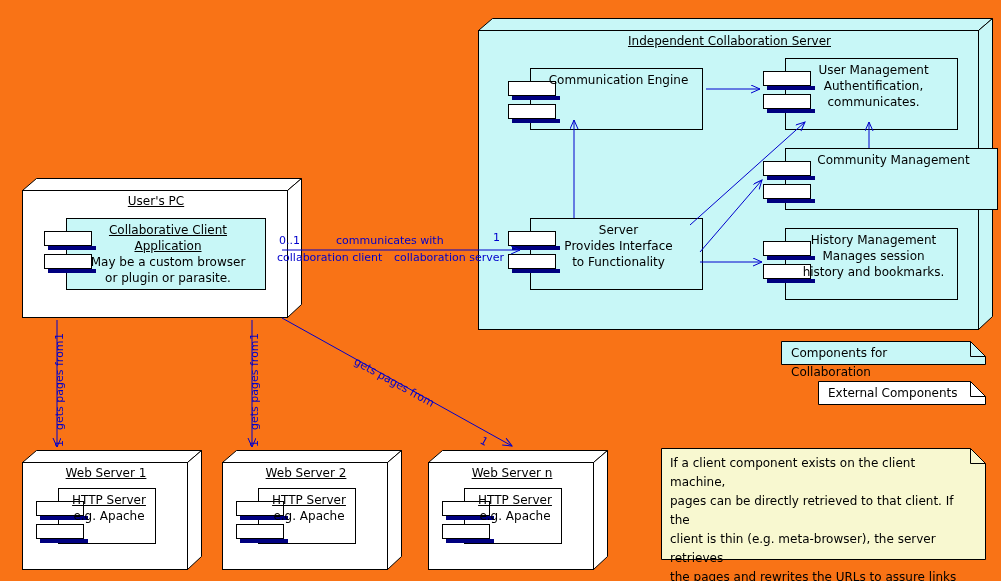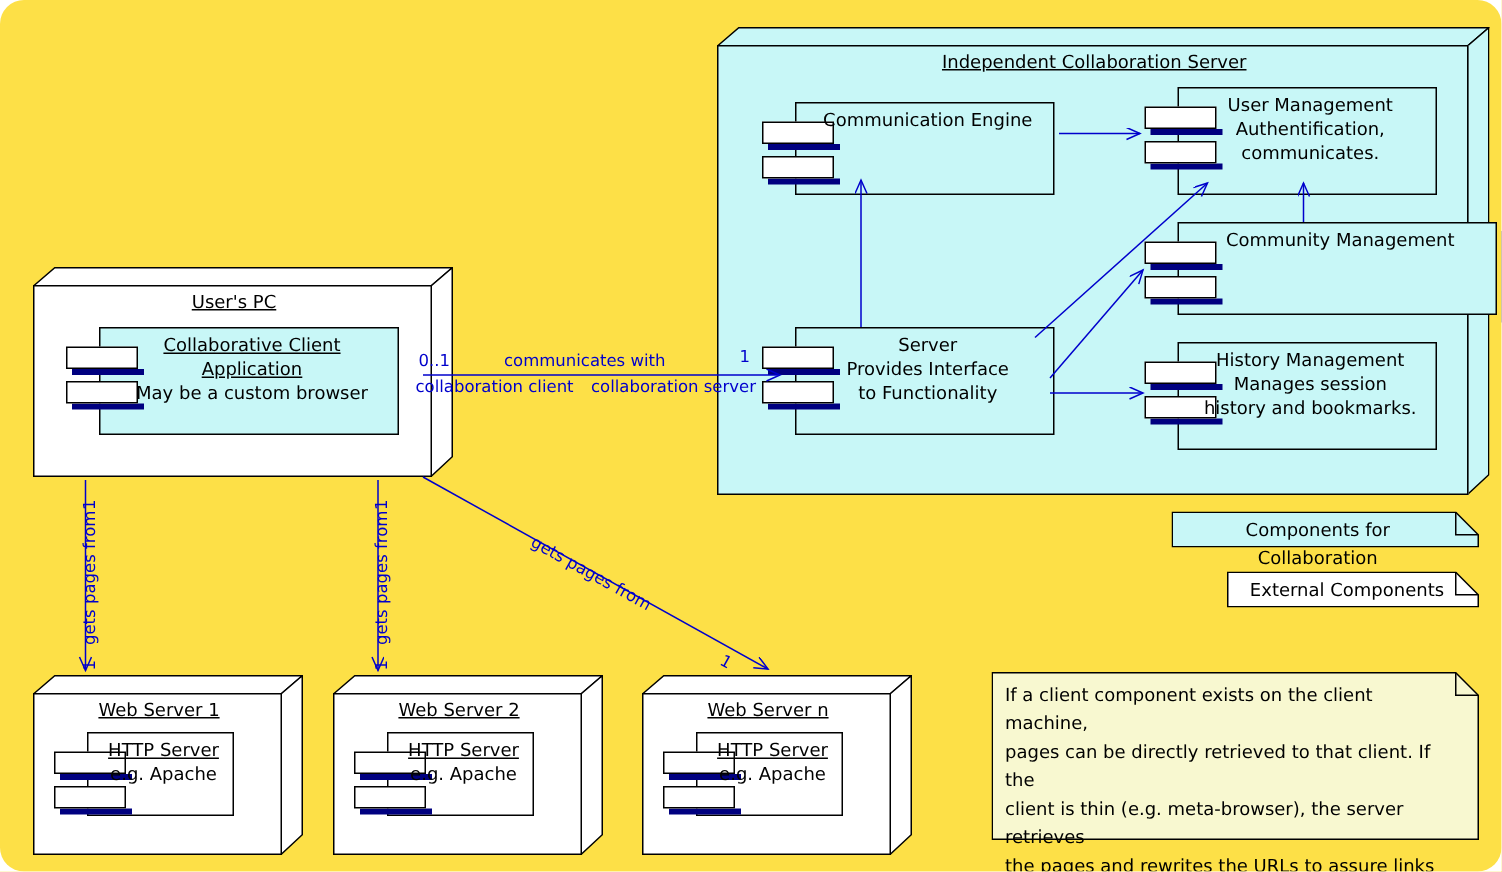--- a/index.html
+++ b/index.html
@@ -1,17 +1,17 @@
 <!DOCTYPE html>
 <html><head>
 <meta charset="utf-8">
 <style>
   html,body{margin:0;padding:0;background:#ffffff;}
   body{width:1001px;height:581px;font-family:"DejaVu Sans",sans-serif;}
-  #stage{position:relative;width:1001px;height:581px;overflow:hidden;background:#fde047;border-radius:16px;}
+  #stage{position:relative;width:1001px;height:581px;overflow:hidden;background:#f97316;}
 
   
   .abs{position:absolute;}
 
   
   .node{position:absolute;}
   .node .face{position:absolute;left:0;top:12px;right:12px;bottom:0;
        border:1px solid #000;background:#ffffff;box-sizing:border-box;}
   .node.cy .face{background:#C8F7F7;}
   .node .shadow{position:absolute;left:6px;top:18px;right:0;bottom:-6px;
@@ -34,21 +34,21 @@
   .comp .tabsh.s1{top:28px;}
   .comp .tabsh.s2{top:51px;}
   .comp .ctext{position:absolute;left:30px;right:4px;top:4px;text-align:center;
        font-size:12px;line-height:16px;color:#000;}
   .comp .ctext .u{text-decoration:underline;}
 
   
   .note{position:absolute;}
   .note .nshadow{position:absolute;left:5px;top:5px;right:-5px;bottom:-5px;background:#000080;z-index:-1;}
   .note .ntext{position:absolute;left:10px;right:14px;top:6px;font-size:12px;line-height:19px;color:#000;}
-  .note .ntext.ctr{text-align:center;right:20px;}
+  .note .ntext.ctr{text-align:left;right:20px;}
   .lbl{position:absolute;color:#0000CC;font-size:11px;white-space:nowrap;}
   .lbl.rot{transform-origin:0 0;transform:rotate(-90deg);}
   .lbl.diag{transform-origin:0 0;}
   svg.overlay{position:absolute;left:0;top:0;width:1001px;height:581px;pointer-events:none;}
 </style>
 </head>
 <body>
 
 <div id="stage">
 
@@ -140,20 +140,21 @@
     <div class="comp cy" style="left:22px;top:40px;width:222px;height:72px;">
       <div class="bshadow"></div>
       <div class="body"></div>
       <div class="tabsh s1"></div>
       <div class="tabsh s2"></div>
       <div class="tab t1"></div>
       <div class="tab t2"></div>
       <div class="ctext">
         <div class="u">Collaborative Client Application</div>
         <div>May be a custom browser</div>
+        <div>or plugin or parasite.</div>
       </div>
     </div>
   </div>
 
   <div class="node abs" style="left:22px;top:450px;width:180px;height:120px;">
     <div class="shadow"></div>
     <svg class="abs" width="180" height="120" style="left:0;top:0;">
       <polygon points="0.5,12.5 14.5,0.5 179.5,0.5 165.5,12.5" fill="#ffffff" stroke="#000"></polygon>
       <polygon points="165.5,12.5 179.5,0.5 179.5,106.5 165.5,119.5" fill="#ffffff" stroke="#000"></polygon>
     </svg>

